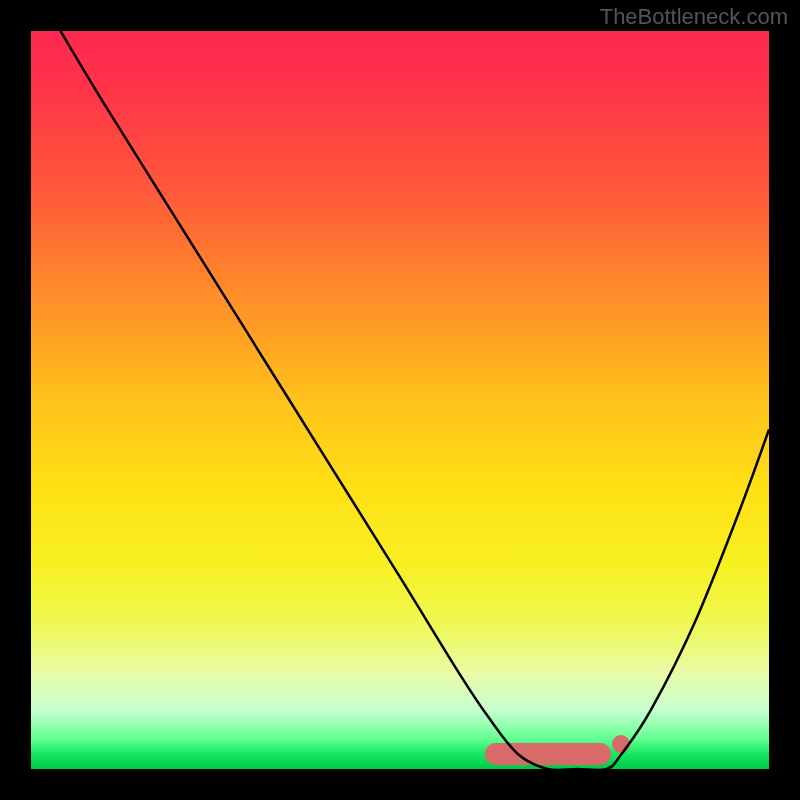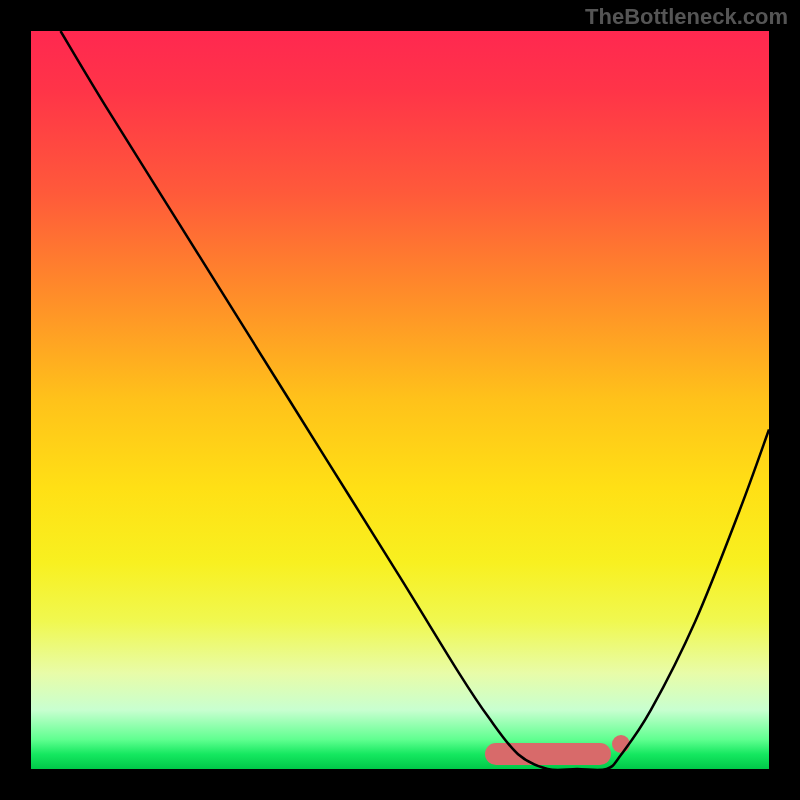--- a/index.html
+++ b/index.html
@@ -10,21 +10,21 @@
     position: relative;
     font-family: Arial, sans-serif;
     overflow: hidden;
   }
   .watermark {
     position: absolute;
     top: 4px;
     right: 12px;
     color: #555;
     font-size: 22px;
-    font-weight: 700;
+    font-weight: 400;
     z-index: 10;
   }
   .plot-area {
     position: absolute;
     left: 31px;
     top: 31px;
     width: 738px;
     height: 738px;
     background: linear-gradient(to bottom,
       #ff2850 0%,

